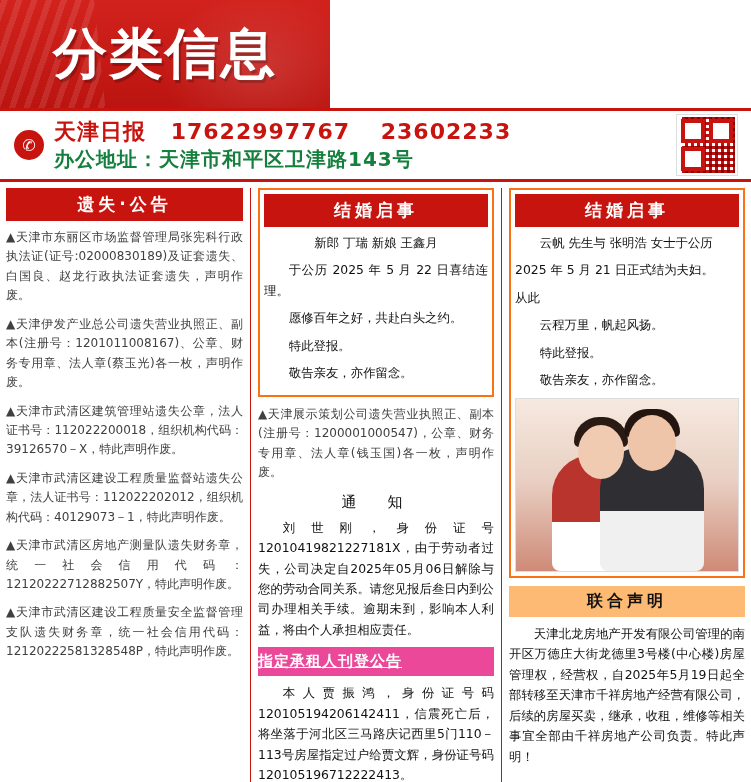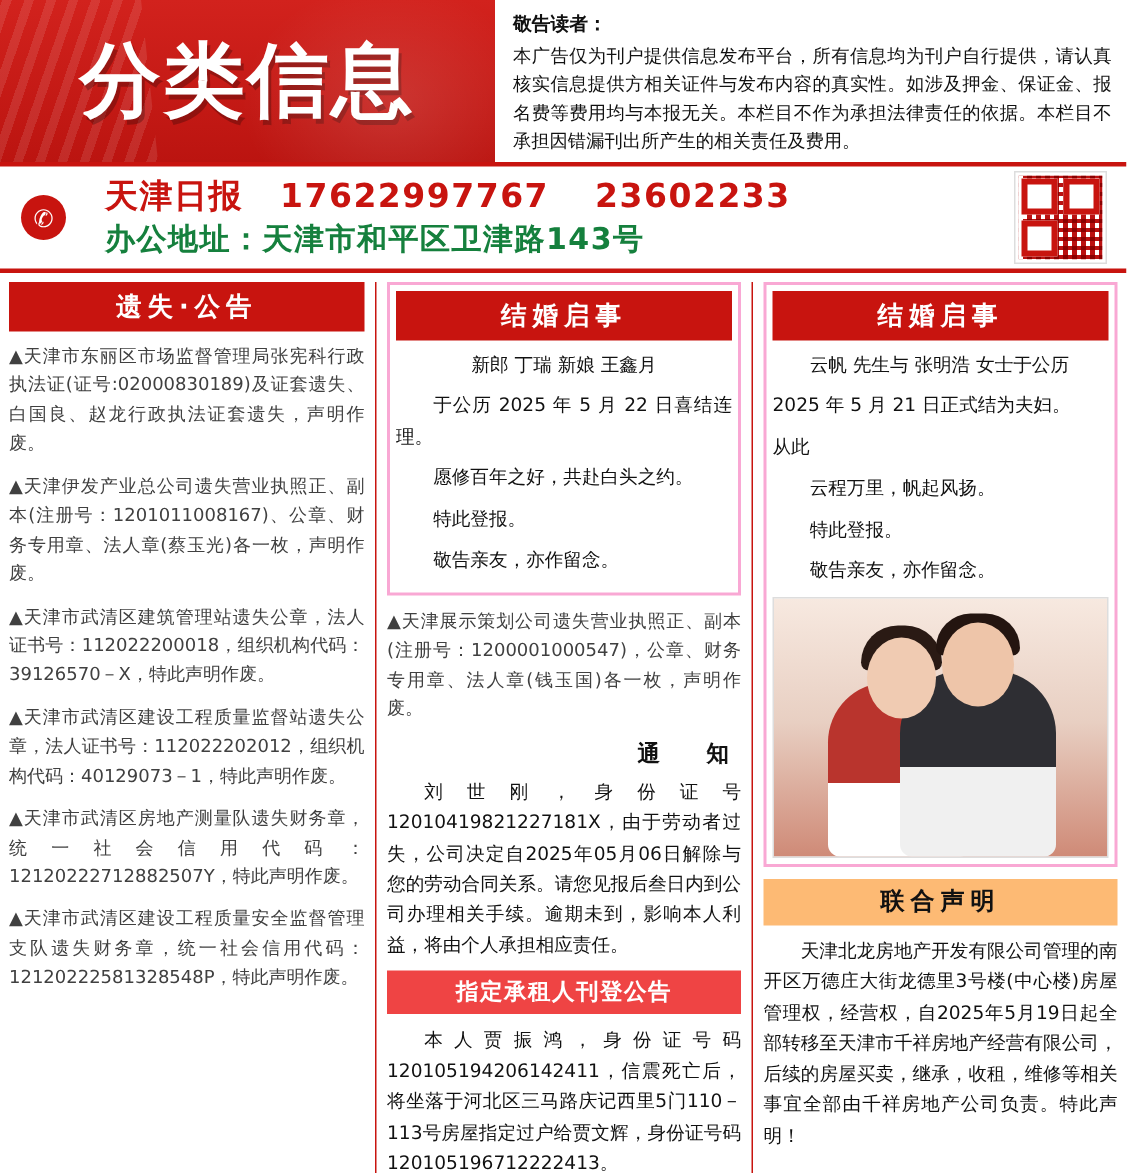--- a/index.html
+++ b/index.html
@@ -72,21 +72,21 @@
     box-sizing:border-box;
     padding:0 10px 0 14px;
     position:relative;
   }
   .phone-badge{
     width:30px;height:30px;border-radius:50%;
     background:#c8140f;color:#fff;
     display:flex;align-items:center;justify-content:center;
     font-size:16px;margin-right:10px;flex:0 0 auto;
   }
-  .contact-text{flex:1;margin-left:16px;}
+  .contact-text{flex:1;}
   .contact-line1{
     font-size:22px;font-weight:bold;color:#c8140f;letter-spacing:1px;line-height:1.25;
     white-space:nowrap;
   }
   .contact-line1 .num{margin-left:16px;}
   .contact-line1 .num2{margin-left:22px;}
   .contact-line2{
     font-size:20px;font-weight:bold;color:#15803d;letter-spacing:1px;line-height:1.3;
     white-space:nowrap;
   }
@@ -122,21 +122,21 @@
   .col2{width:252px;padding:0 7px;border-left:1px solid #c8140f;border-right:1px solid #c8140f;}
   .col3{flex:1;padding-left:7px;}
 
   .sec-head{
     background:#c8140f;color:#fff;
     font-size:17px;font-weight:bold;letter-spacing:4px;
     text-align:center;padding:5px 0;
     margin-bottom:7px;
   }
   .box-red{
-    border:2px solid #f9a8d4;
+    border:2px solid #f97316;
     padding:4px;
     margin-bottom:8px;
   }
   .box-red .sec-head{margin-bottom:6px;}
   .gray-head{
     background:#fdba74;color:#111;
     font-size:16px;font-weight:bold;letter-spacing:4px;
     text-align:center;padding:5px 0;margin:8px 0 7px 0;
   }
 
@@ -152,29 +152,29 @@
     font-size:12.4px;
     line-height:1.65;
     text-align:justify;
     margin-bottom:7px;
   }
   .ann.center{text-align:center;}
   .ann.indent{text-indent:2em;}
   .ann.indent2{text-indent:2em;text-align:justify;}
 
   .notice-head{
-    text-align:right;font-size:15px;font-weight:bold;letter-spacing:8px;
+    text-align:center;font-size:15px;font-weight:normal;letter-spacing:8px;
     margin:10px 0 6px 0;
   }
   .signature{
     text-align:center;font-size:12.6px;font-weight:bold;margin:4px 0 8px 0;
   }
   .subhead{
-    background:#ef4444;color:#fff;text-align:center;font-size:15px;font-weight:bold;
-    padding:5px 0;margin:6px 0 7px 0;letter-spacing:1px;
+    background:#ec4899;color:#fff;text-align:left;font-size:15px;font-weight:bold;
+    padding:5px 0;margin:6px 0 7px 0;letter-spacing:1px;text-decoration:underline;
   }
 
   
   .photo{
     height:172px;
     margin:6px 0 0 0;
     border:1px solid #ddd;
     background:
       radial-gradient(circle at 33% 56%, #f3d9c9 0 36px, rgba(243,217,201,0) 37px),
       radial-gradient(circle at 64% 50%, #efd3bf 0 40px, rgba(239,211,191,0) 41px),
@@ -190,24 +190,20 @@
   .photo .hair2{position:absolute;right:58px;bottom:134px;width:56px;height:28px;background:#241510;border-radius:28px 28px 6px 6px;}
 </style>
 </head>
 <body>
 
 <div class="page">
 
   <div class="masthead">
     <div class="mast-left">
       <div class="mast-title">分类信息</div>
-    </div>
-    <div class="mast-right">
-      <div class="notice-title">敬告读者：</div>
-      <div class="notice-body">本广告仅为刊户提供信息发布平台，所有信息均为刊户自行提供，请认真核实信息提供方相关证件与发布内容的真实性。如涉及押金、保证金、报名费等费用均与本报无关。本栏目不作为承担法律责任的依据。本栏目不承担因错漏刊出所产生的相关责任及费用。</div>
     </div>
   </div>
 
   <div class="contact-bar">
     <div class="phone-badge">✆</div>
     <div class="contact-text">
       <div class="contact-line1">
         <span>天津日报</span>
         <span class="num">17622997767</span>
         <span class="num2">23602233</span>

